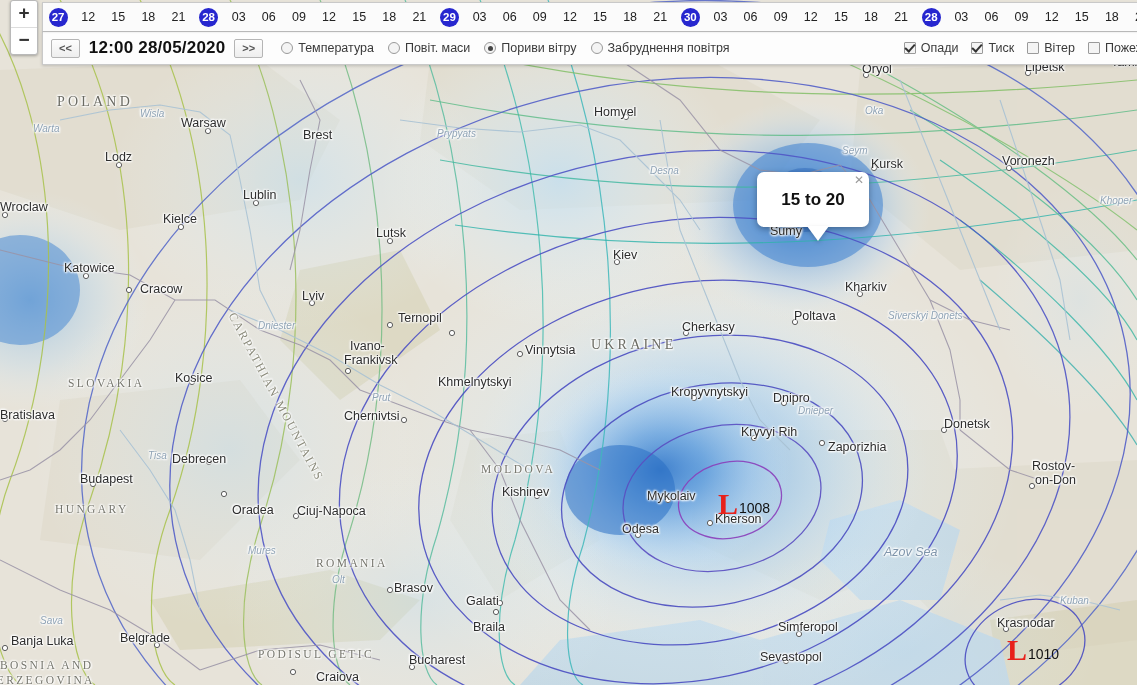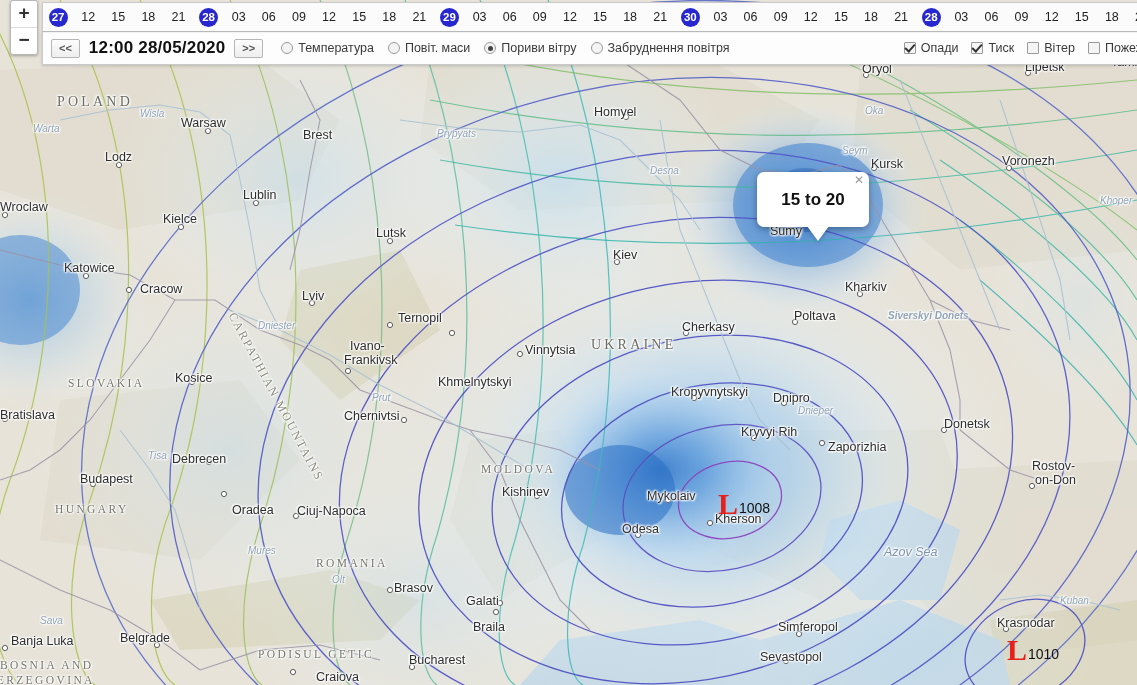--- a/index.html
+++ b/index.html
@@ -402,21 +402,21 @@
       <div class="lbl river" style="left: 140px; top: 108px;">Wisla</div>
       <div class="lbl river" style="left: 33px; top: 123px;">Warta</div>
       <div class="lbl river" style="left: 437px; top: 128px;">Prypyats</div>
       <div class="lbl river" style="left: 650px; top: 165px;">Desna</div>
       <div class="lbl river" style="left: 842px; top: 145px;">Seym</div>
       <div class="lbl river" style="left: 865px; top: 105px;">Oka</div>
       <div class="lbl river" style="left: 1100px; top: 195px;">Khoper</div>
       <div class="lbl river" style="left: 258px; top: 320px;">Dniester</div>
       <div class="lbl river" style="left: 372px; top: 392px;">Prut</div>
       <div class="lbl river" style="left: 798px; top: 405px;">Dnieper</div>
-      <div class="lbl river" style="left: 888px; top: 310px; font-weight: bold;">Siverskyi Donets</div>
+      <div class="lbl river" style="left: 888px; top: 310px;">Siverskyi Donets</div>
       <div class="lbl river" style="left: 1060px; top: 595px;">Kuban</div>
       <div class="lbl river" style="left: 148px; top: 450px;">Tisa</div>
       <div class="lbl river" style="left: 40px; top: 615px;">Sava</div>
       <div class="lbl river" style="left: 248px; top: 545px;">Mures</div>
       <div class="lbl river" style="left: 332px; top: 574px;">Olt</div>
       <div class="lbl range" style="left: 238px; top: 310px; transform: rotate(62deg); transform-origin: left top;">CARPATHIAN MOUNTAINS</div>
     </div>
 
   <div id="pressure-layer">
       <div class="press" style="left: 718px; top: 492px;">

